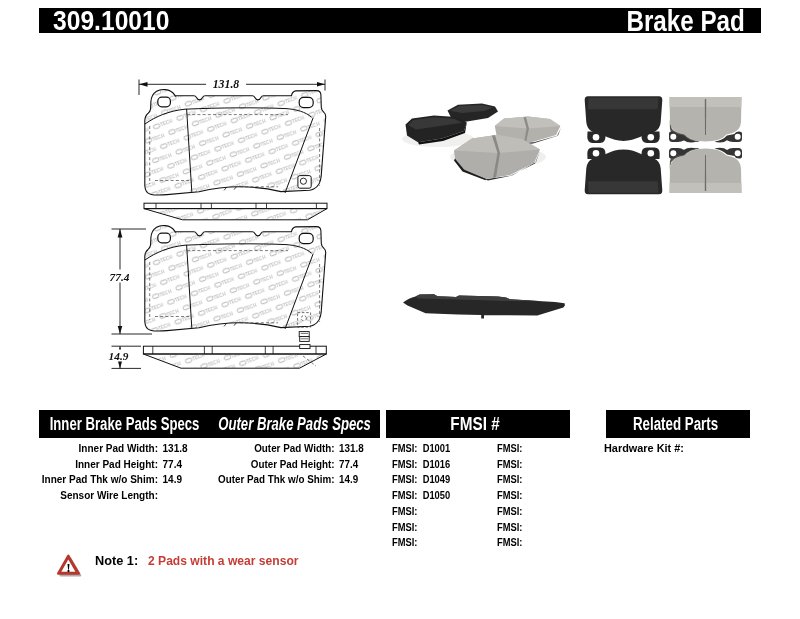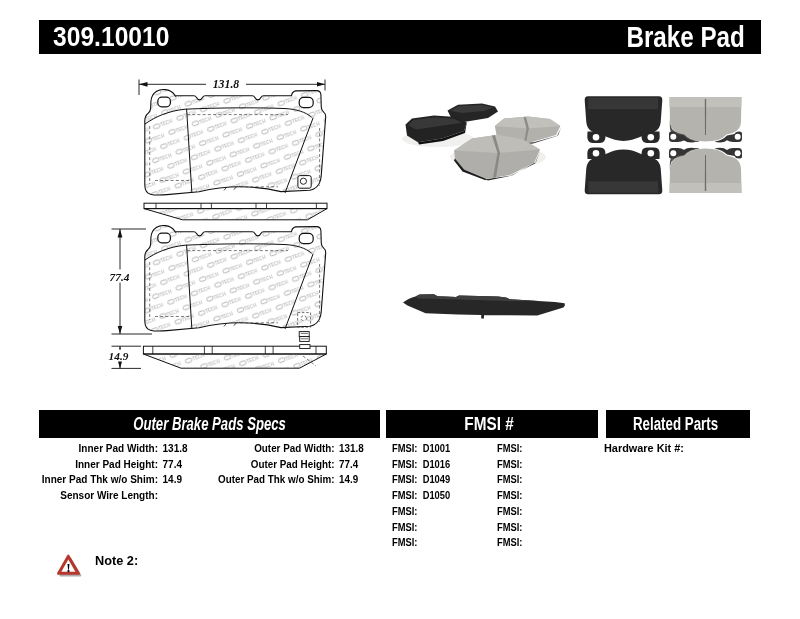--- a/index.html
+++ b/index.html
@@ -1,18 +1,18 @@
 <!DOCTYPE html>
 <html><head>
 <meta charset="utf-8">
 <style>
   html,body{margin:0;padding:0;background:#fff;width:800px;height:619px;overflow:hidden;}
   body{font-family:"Liberation Sans",sans-serif;position:relative;}
   .abs{position:absolute;}
-  .hdr{left:39px;top:20px;width:722px;height:34px;background:#000;color:#fff;font-weight:bold;}
+  .hdr{left:39px;top:8px;width:722px;height:25px;background:#000;color:#fff;font-weight:bold;}
   .hdr .l{position:absolute;left:14px;top:50%;transform:translateY(-50%) scaleX(0.88);transform-origin:left center;font-size:28px;white-space:nowrap;}
   .hdr .r{position:absolute;right:16px;top:50%;transform:translateY(-50%) scaleX(0.835);transform-origin:right center;font-size:29px;white-space:nowrap;}
   .bar{background:#000;color:#fff;font-weight:bold;height:28px;display:flex;align-items:center;justify-content:center;}
   .bar span{font-size:18px;transform:scaleX(0.73);transform-origin:center;white-space:nowrap;}
   .specs{font-size:11px;font-weight:bold;line-height:15.7px;white-space:nowrap;}
   .row{display:flex;}
   .lbl{display:inline-block;text-align:right;}
   .red{color:#c43c35;}
 </style>
 </head>
@@ -164,25 +164,28 @@
     <use href="#lightpad" x="89.5" y="5"></use>
     <use href="#lightpad" transform="translate(89.5,101.1) scale(1,-1)"></use>
   </svg>
 
   <svg class="abs" style="left:398px;top:290px;" width="172" height="34" viewBox="0 0 172 34">
     <path d="M 5,12.6 C 9,9.5 13,7.5 17.5,6.4 L 21.5,4.6 L 36,4.2 L 39.5,6.2 L 47,6.6 L 58,7 L 61,5.6 L 100,6.4 L 108,7.6 L 112,9.2 L 130,10.2 L 144,11.2 L 157,12 L 166.6,13.2 L 166.9,15.5 L 165.4,17.6 L 139.3,25.4 L 86,25.2 L 86,28.5 L 83.2,28.5 L 83.2,25.1 L 60,24.4 L 27.6,23.2 L 9.5,15.5 Z" fill="#272727"></path>
     <path d="M 17.5,6.4 L 21.5,4.6 L 36,4.2 L 39.5,6.2 L 47,6.6 L 58,7 L 61,5.6 L 100,6.4 L 108,7.6 L 112,9.2 L 144,11.2 L 110,11 L 60,9.5 L 20,8.5 Z" fill="#3e3e3e"></path>
   </svg>
 
   <div class="abs bar" style="left:39px;top:410px;width:341px;">
+    <div style="width:50%;display:flex;justify-content:center;">
+      <span>Inner Brake Pads Specs</span>
+    </div>
     <div style="width:50%;display:flex;justify-content:center;font-style:italic;">
       <span>Outer Brake Pads Specs</span>
     </div>
   </div>
-  <div class="abs bar" style="left:386px;top:410px;width:212px;">
+  <div class="abs bar" style="left:386px;top:410px;width:184px;">
     <span style="transform:scaleX(0.85);margin-right:6px;">FMSI #</span>
   </div>
   <div class="abs bar" style="left:606px;top:410px;width:144px;">
     <span style="transform:scaleX(0.74);margin-right:5px;">Related Parts</span>
   </div>
 
   <div class="abs specs" style="left:0px;top:441px;transform:scaleX(0.91);transform-origin:158px 0;">
     <div class="row">
       <span class="lbl" style="width:158px;">Inner Pad Width:</span>
       <span style="margin-left:5px;">131.8</span>
@@ -238,14 +241,14 @@
     <div>Hardware Kit #:</div>
   </div>
 
   <svg class="abs" style="left:55px;top:553px;" width="28" height="25" viewBox="0 0 28 25">
     <path d="M 14.2,3.4 L 24.4,20.5 Q 25.4,22.6 23,22.6 L 4.4,22.6 Q 2.2,22.6 3.2,20.5 Z" fill="#8a8a8a" opacity="0.7" transform="translate(1.6,1)"></path>
     <path d="M 12.1,2.4 Q 13.3,0.7 14.5,2.4 L 24.7,19.7 Q 25.7,21.7 23.3,21.7 L 3.5,21.7 Q 1.3,21.7 2.3,19.7 Z" fill="#b5372e"></path>
     <path d="M 13.3,6.6 L 20.4,18.8 L 6.3,18.8 Z" fill="#fdfdfd"></path>
     <text x="13.4" y="18.6" text-anchor="middle" font-family="Liberation Serif" font-size="13.5" font-weight="bold" fill="#000">!</text>
   </svg>
   <div class="abs" style="left:95px;top:553px;font-size:13px;font-weight:bold;line-height:15.5px;">
-    <div><span style="display:inline-block;transform:scaleX(0.98);transform-origin:left center;">Note 2:</span></div>
+    <div><span style="display:inline-block;transform:scaleX(0.98);transform-origin:left center;">Note 1:</span><span class="red" style="display:inline-block;margin-left:9px;transform:scaleX(0.93);transform-origin:left center;">2 Pads with a wear sensor</span></div>
   </div>
 
 </body></html>

